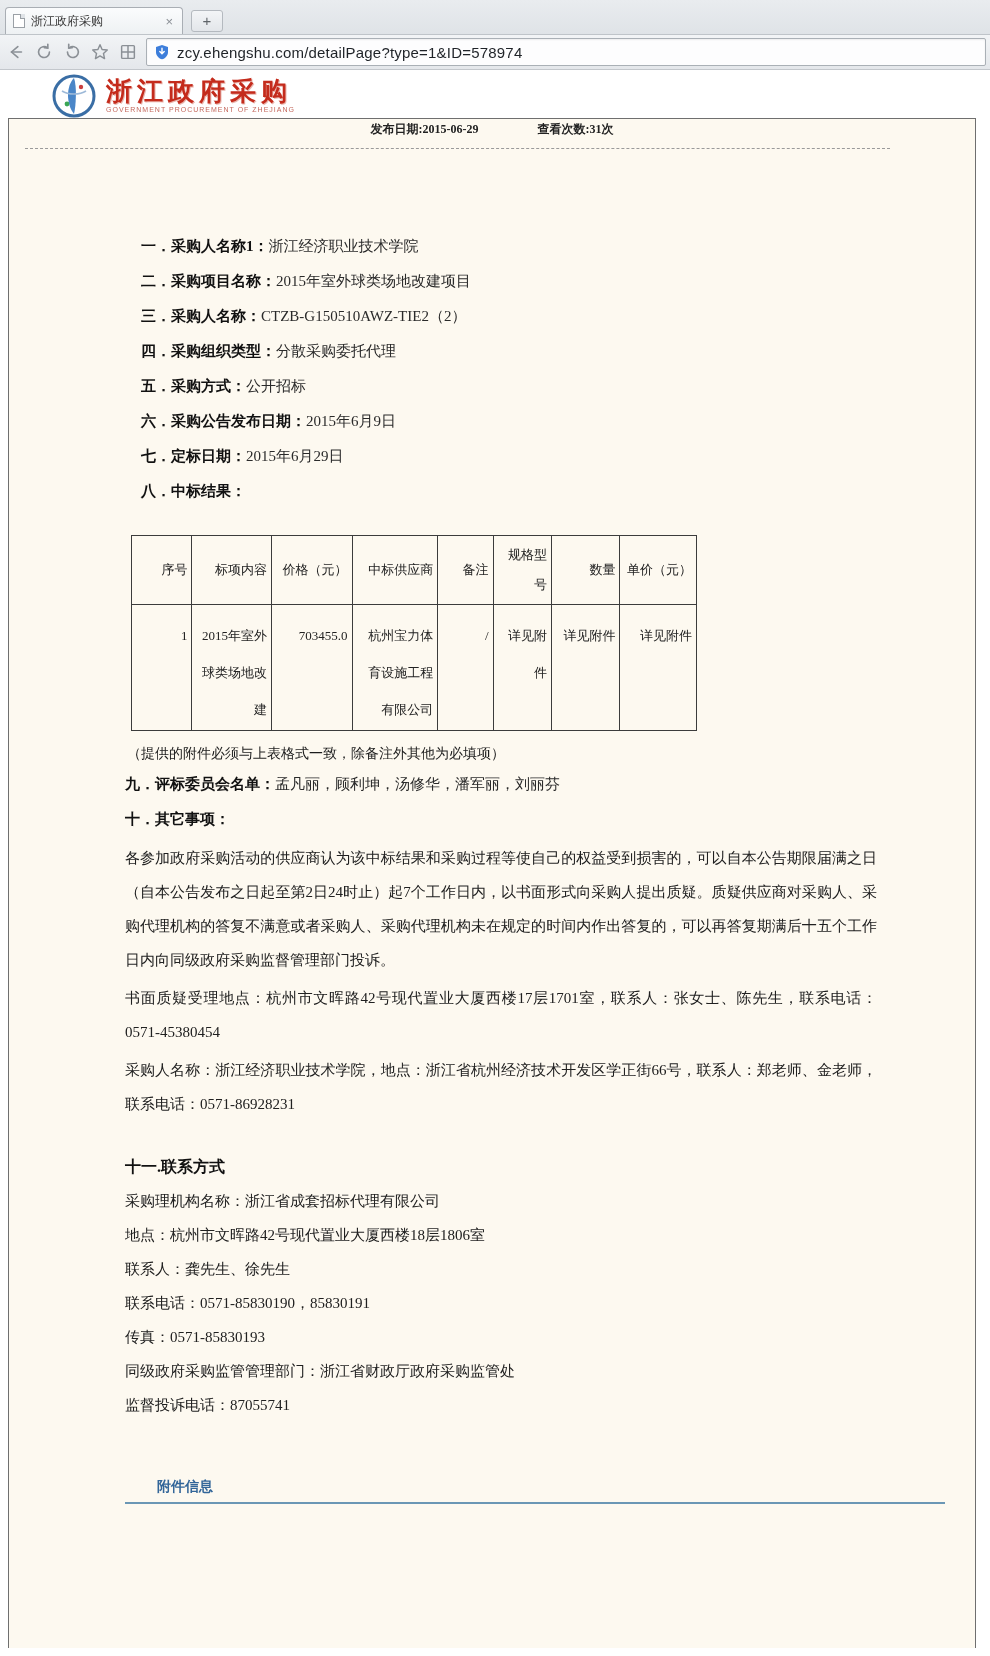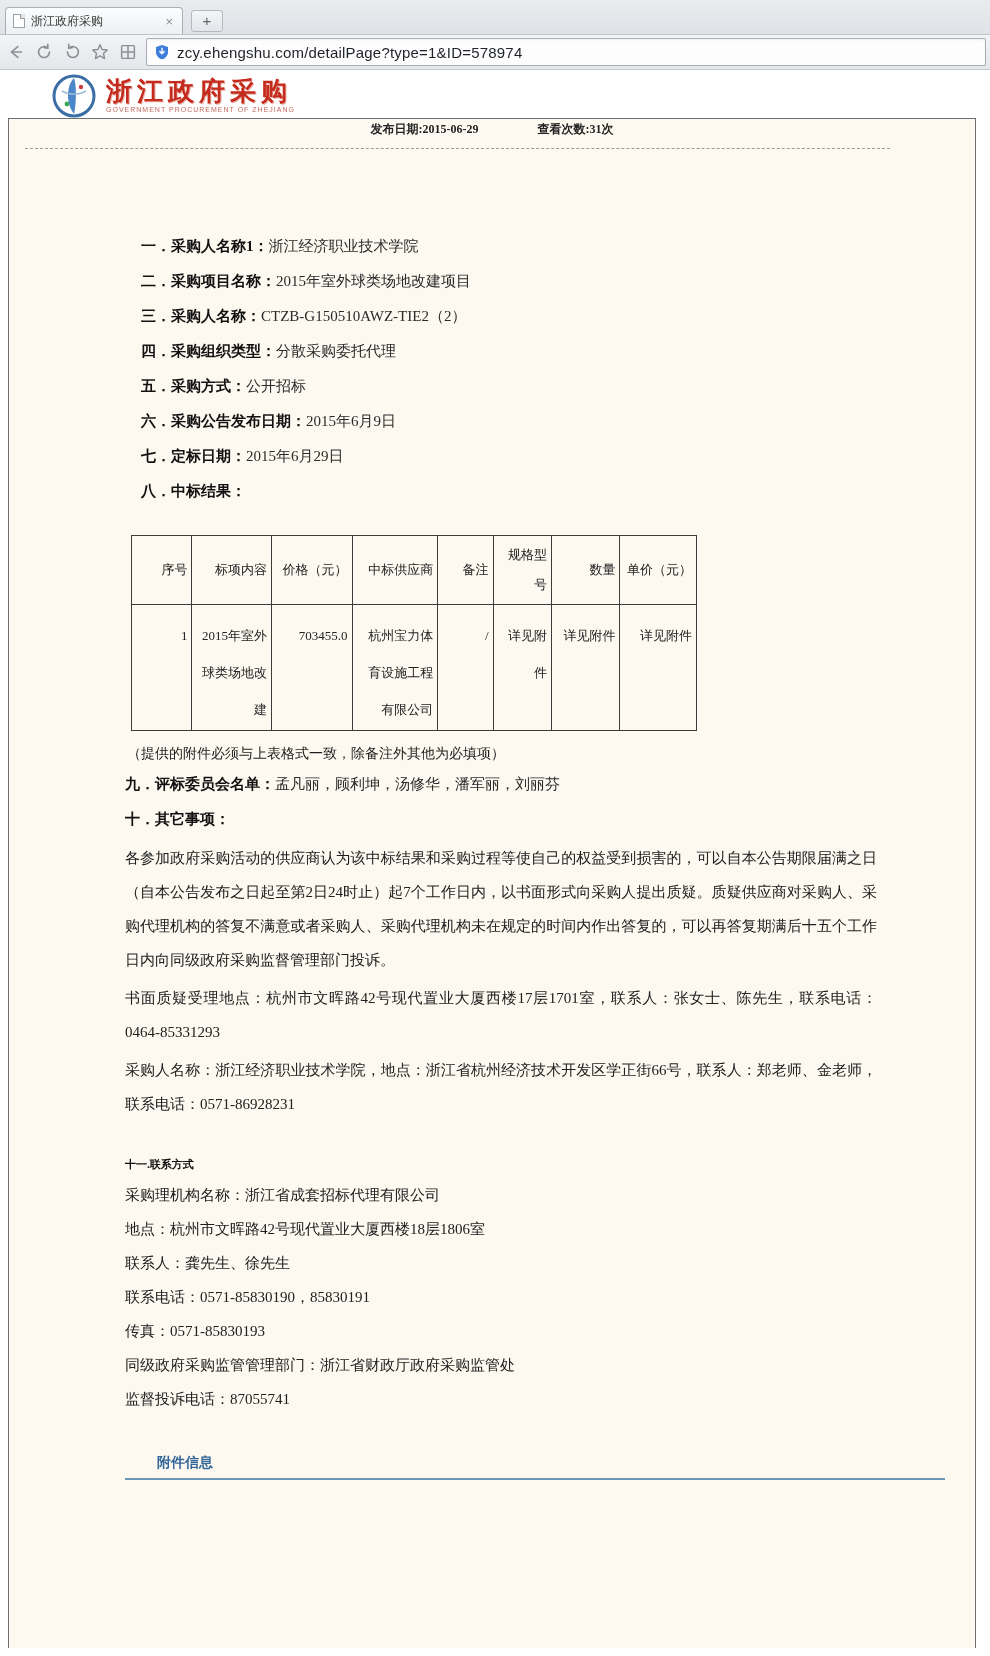--- a/index.html
+++ b/index.html
@@ -77,23 +77,23 @@
     border-collapse:collapse;table-layout:fixed;width:566px;margin:26px 0 0 6px;
     font-size:13px;color:#222;
   }
   table.result th,table.result td{
     border:1px solid #3c3c3c;text-align:right;padding:2px 4px;overflow:hidden;
   }
   table.result th{height:64px;vertical-align:middle;line-height:30px;font-weight:normal;}
   table.result td{height:102px;vertical-align:top;padding-top:12px;line-height:37px;}
   .tnote{font-size:14px;margin:14px 0 4px 2px;color:#1c1c1c;}
   .para{font-size:15px;line-height:34px;text-align:justify;margin:4px 0 4px 0;color:#202020;}
-  .sechead{font-size:11px;font-weight:bold;margin:36px 0 6px 0;color:#111;}
+  .sechead{font-size:16px;font-weight:bold;margin:36px 0 6px 0;color:#111;}
   .cline{font-size:15px;line-height:34px;color:#202020;}
-  .attach{margin-top:38px;}
+  .attach{margin-top:56px;}
   .attach .atitle{font-size:14px;font-weight:bold;color:#336699;margin-left:32px;font-family:"Liberation Sans",sans-serif;}
   .attach .aline{border:none;border-top:2px solid #6b97b5;margin:6px 0 0 0;width:820px;}
 </style>
 </head>
 <body>
 
 <div>
 
   <div class="tabbar">
     <div class="tab">
@@ -222,21 +222,21 @@
             </tr>
           </tbody>
         </table>
 
         <div class="tnote">（提供的附件必须与上表格式一致，除备注外其他为必填项）</div>
 
         <div class="numitem" style="padding-left:0;"><span class="b">九．评标委员会名单：</span><span class="v">孟凡丽，顾利坤，汤修华，潘军丽，刘丽芬</span></div>
         <div class="numitem" style="padding-left:0;"><span class="b">十．其它事项：</span></div>
 
         <p class="para">各参加政府采购活动的供应商认为该中标结果和采购过程等使自己的权益受到损害的，可以自本公告期限届满之日（自本公告发布之日起至第2日24时止）起7个工作日内，以书面形式向采购人提出质疑。质疑供应商对采购人、采购代理机构的答复不满意或者采购人、采购代理机构未在规定的时间内作出答复的，可以再答复期满后十五个工作日内向同级政府采购监督管理部门投诉。</p>
-        <p class="para">书面质疑受理地点：杭州市文晖路42号现代置业大厦西楼17层1701室，联系人：张女士、陈先生，联系电话：0464-85331293</p>
+        <p class="para">书面质疑受理地点：杭州市文晖路42号现代置业大厦西楼17层1701室，联系人：张女士、陈先生，联系电话：0571-45380454</p>
         <p class="para">采购人名称：浙江经济职业技术学院，地点：浙江省杭州经济技术开发区学正街66号，联系人：郑老师、金老师，联系电话：0571-86928231</p>
 
         <div class="sechead">十一.联系方式</div>
 
         <div class="cline">采购理机构名称：浙江省成套招标代理有限公司</div>
         <div class="cline">地点：杭州市文晖路42号现代置业大厦西楼18层1806室</div>
         <div class="cline">联系人：龚先生、徐先生</div>
         <div class="cline">联系电话：0571-85830190，85830191</div>
         <div class="cline">传真：0571-85830193</div>
         <div class="cline">同级政府采购监管管理部门：浙江省财政厅政府采购监管处</div>

